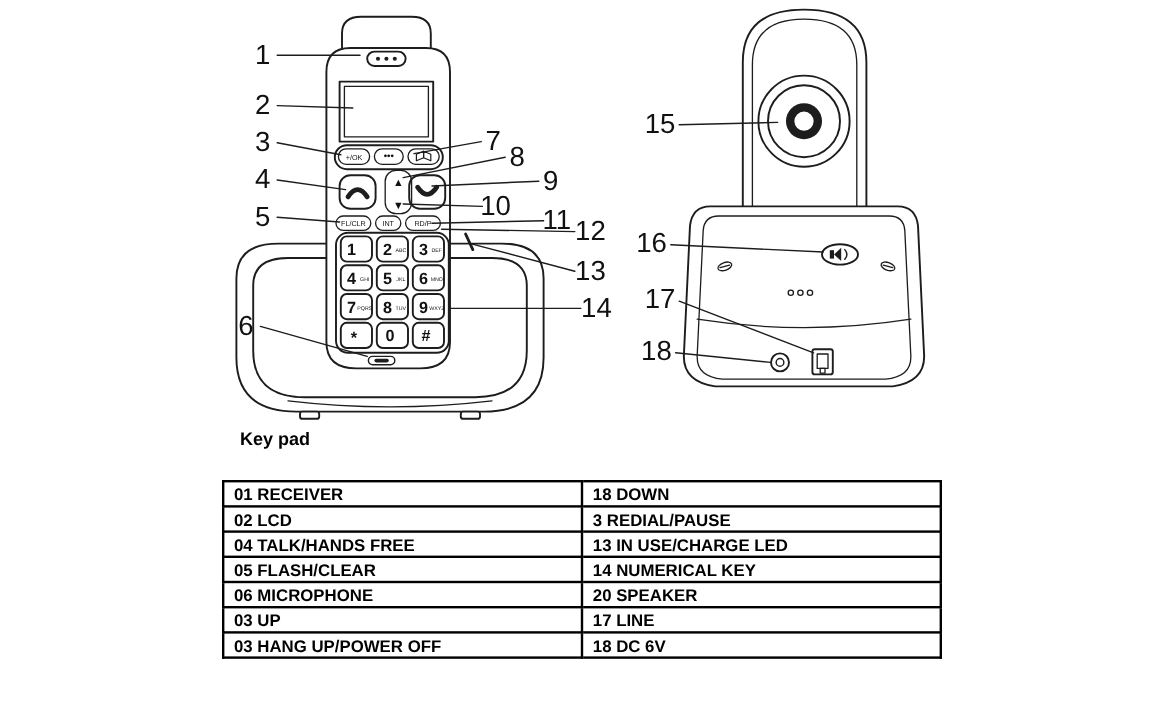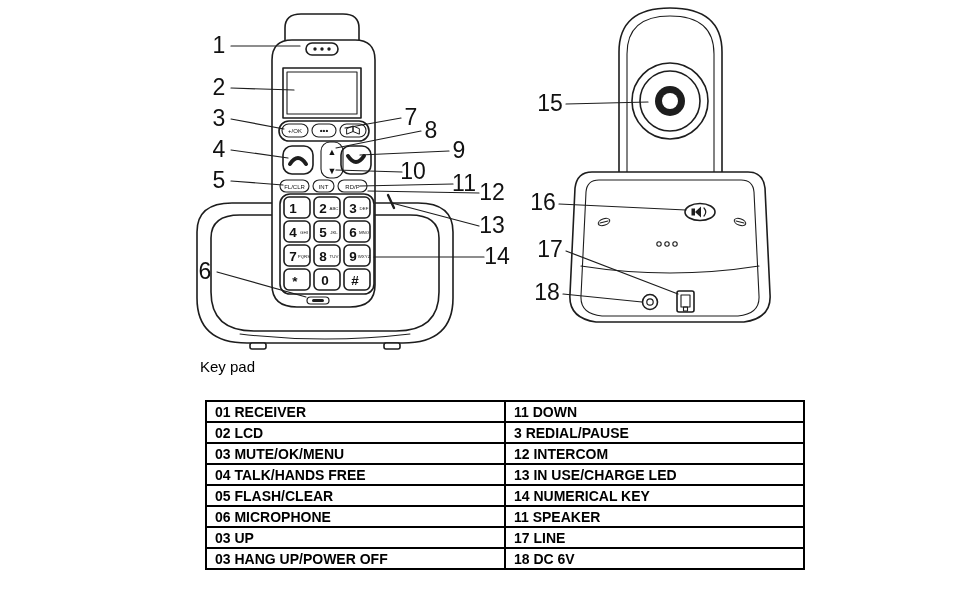--- a/index.html
+++ b/index.html
@@ -1,20 +1,20 @@
 <!DOCTYPE html>
 <html><head>
 <meta charset="utf-8">
 <style>
   html,body{margin:0;padding:0;background:#fff;}
   #stage{position:relative;width:970px;height:600px;background:#fff;overflow:hidden;
          font-family:"Liberation Sans",sans-serif;color:#000;}
   #diagram{position:absolute;left:0;top:0;}
-  .caption{position:absolute;left:200px;top:358px;font-size:15px;font-weight:normal;}
-  table.legend{position:absolute;left:185px;top:400px;width:600px;border-collapse:collapse;margin-left:20px;}
+  .caption{position:absolute;left:200px;top:358px;font-size:15px;font-weight:bold;}
+  table.legend{position:absolute;left:185px;top:400px;width:600px;border-collapse:collapse;}
   table.legend td{border:2px solid #000;width:50%;height:17px;padding:1px 4px 1px 8px;
                   font-size:14px;font-weight:bold;white-space:nowrap;}
   svg text{font-family:"Liberation Sans","DejaVu Sans",sans-serif;}
   .callout-num{font-size:23px;fill:#111;}
   .btn-label{font-size:6px;fill:#111;}
   .key-digit{font-size:13.5px;font-weight:bold;fill:#111;}
   .key-letters{font-size:4.4px;fill:#111;}
 </style>
 </head>
 <body>
@@ -244,41 +244,37 @@
       <text class="callout-num" x="547" y="300" text-anchor="middle">18</text>
     </g>
   </svg>
 
   <div class="caption">Key pad</div>
 
   <table class="legend">
     <tbody>
       <tr>
         <td>01 RECEIVER</td>
-        <td>11 DOWN</td>
+        <td>18 DOWN</td>
       </tr>
       <tr>
         <td>02 LCD</td>
         <td>3 REDIAL/PAUSE</td>
       </tr>
       <tr>
-        <td>03 MUTE/OK/MENU</td>
-        <td>12 INTERCOM</td>
-      </tr>
-      <tr>
         <td>04 TALK/HANDS FREE</td>
         <td>13 IN USE/CHARGE LED</td>
       </tr>
       <tr>
         <td>05 FLASH/CLEAR</td>
         <td>14 NUMERICAL KEY</td>
       </tr>
       <tr>
         <td>06 MICROPHONE</td>
-        <td>11 SPEAKER</td>
+        <td>20 SPEAKER</td>
       </tr>
       <tr>
         <td>03 UP</td>
         <td>17 LINE</td>
       </tr>
       <tr>
         <td>03 HANG UP/POWER OFF</td>
         <td>18 DC 6V</td>
       </tr>
     </tbody>

